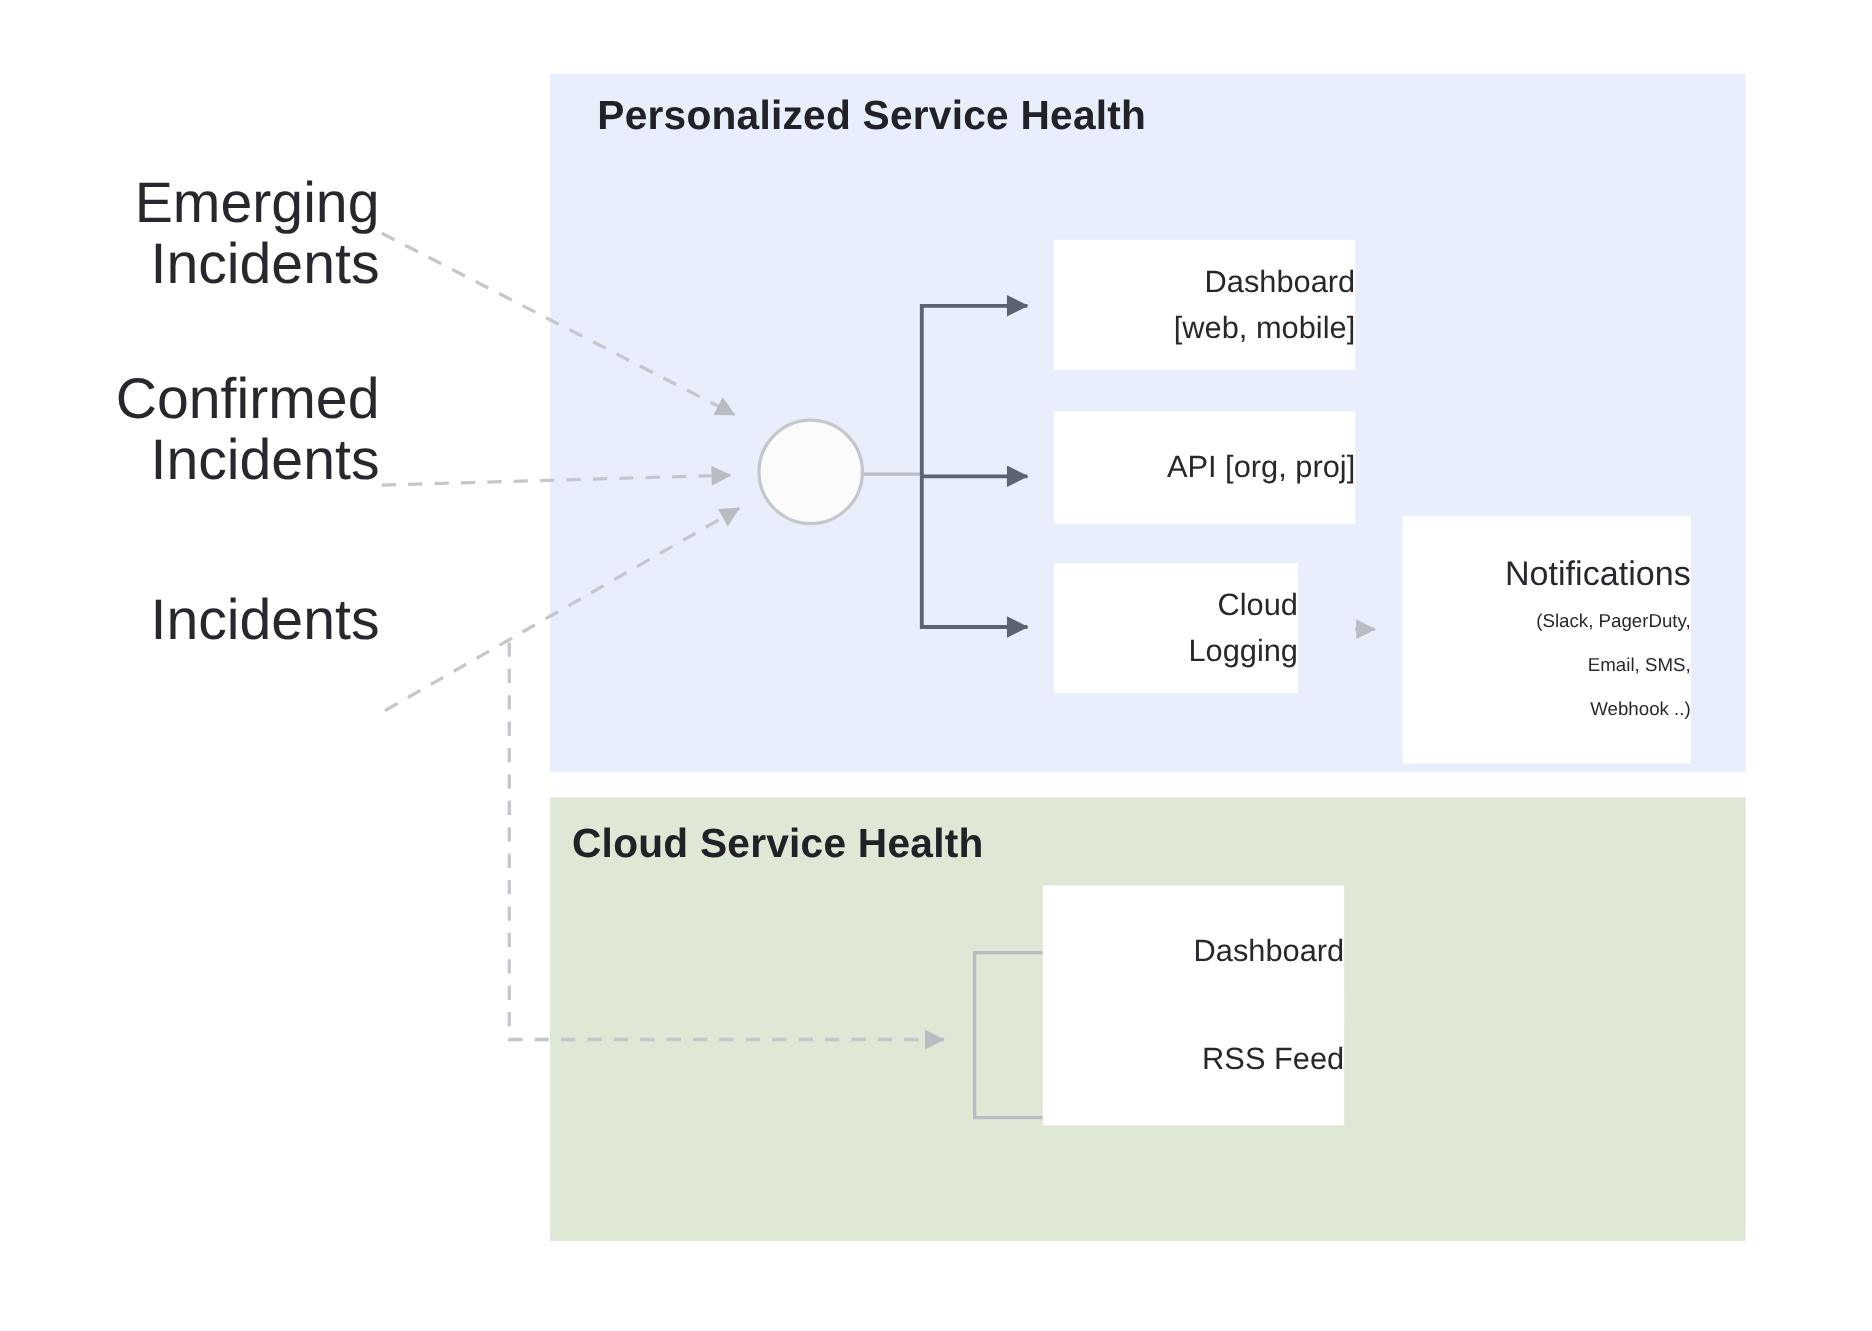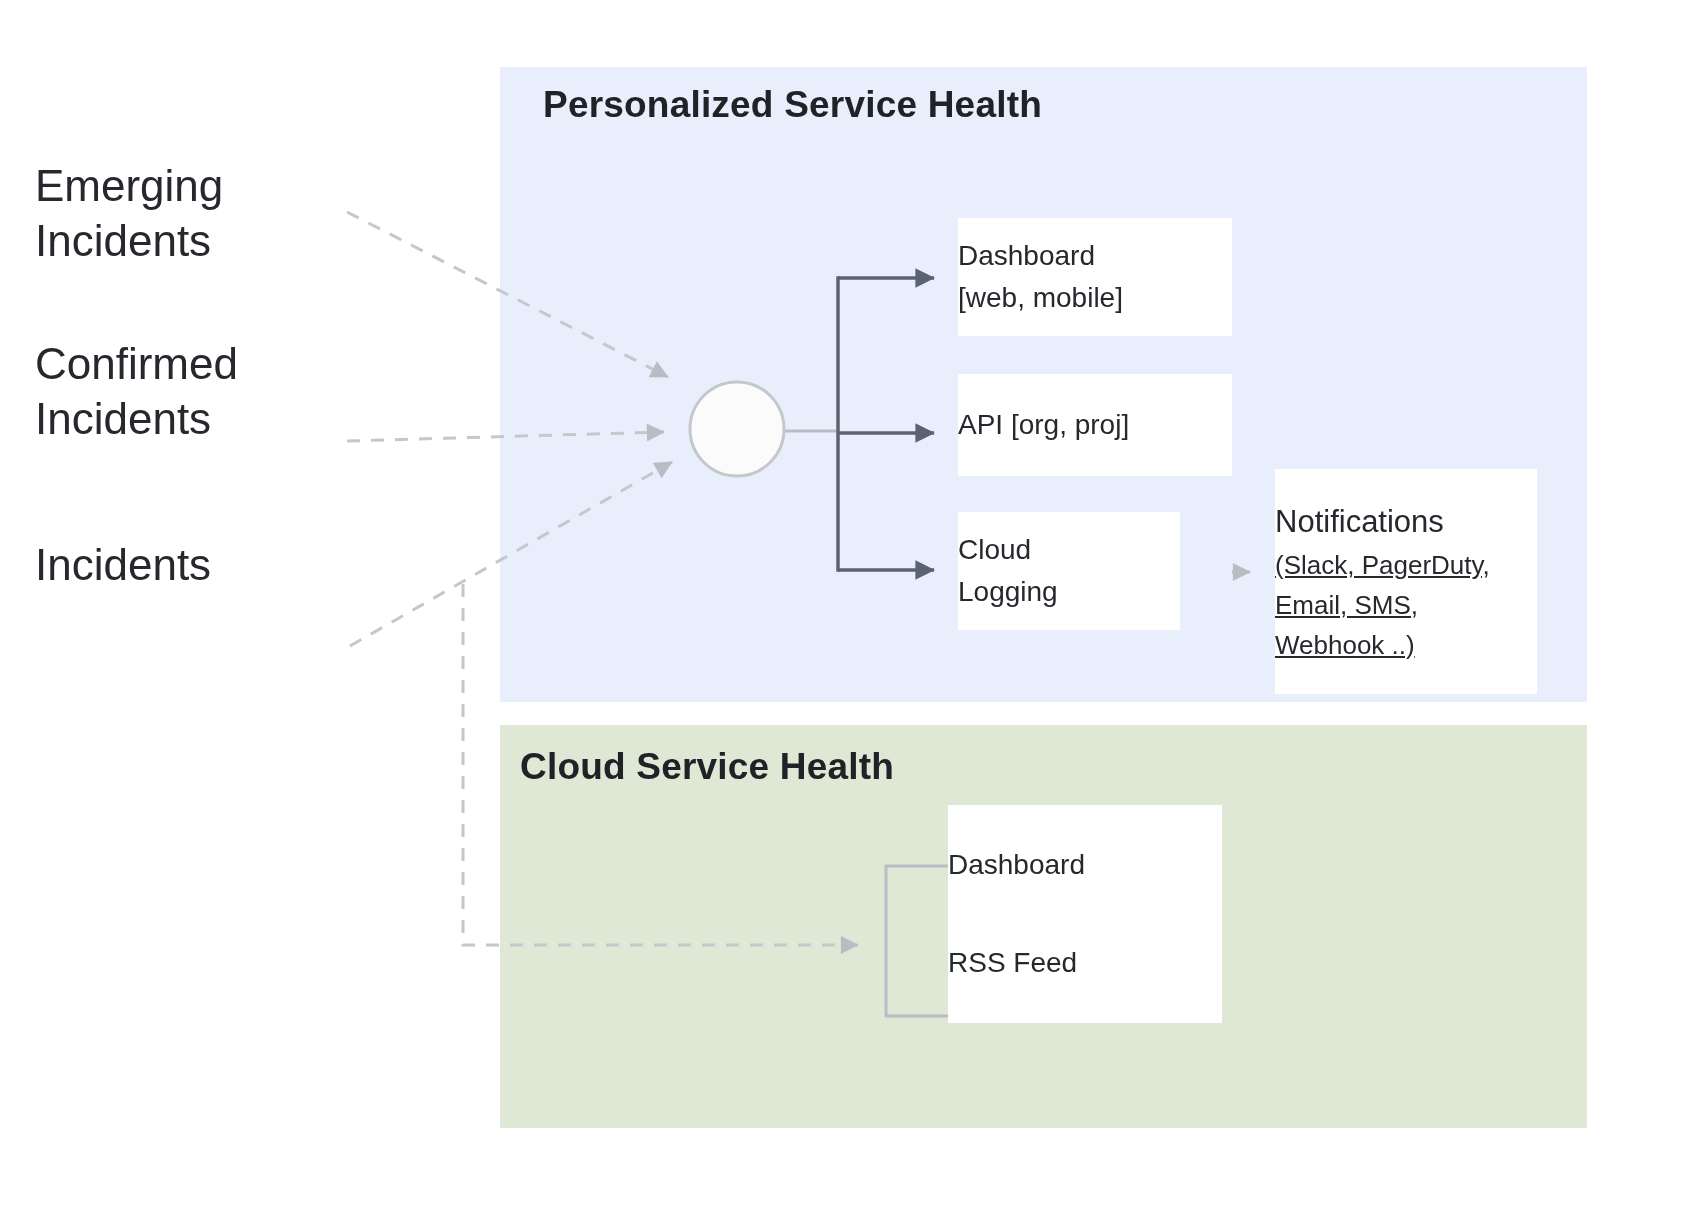--- a/index.html
+++ b/index.html
@@ -36,51 +36,50 @@
     font-size: 37px;
     font-weight: 700;
     color: #202227;
     letter-spacing: 0.2px;
     white-space: nowrap;
   }
   .source-label {
     position: absolute;
     left: 35px;
     width: 310px;
-    text-align: left;
-    font-size: 44px;
+    text-align: right;
+    font-size: 52px;
     line-height: 55px;
     color: #26282d;
   }
   .node {
     position: absolute;
     background: #ffffff;
     display: flex;
     flex-direction: column;
-    align-items: flex-start;
+    align-items: flex-end;
     justify-content: center;
     text-align: center;
     font-size: 28px;
     line-height: 42px;
     color: #26282d;
   }
   .node-dashboard-ps   { left: 958px;  top: 218px; width: 274px; height: 118px; }
   .node-api            { left: 958px;  top: 374px; width: 274px; height: 102px; }
   .node-cloud-logging  { left: 958px;  top: 512px; width: 222px; height: 118px; }
   .node-notifications  { left: 1275px; top: 469px; width: 262px; height: 225px; }
   .node-dashboard-csh  { left: 948px;  top: 805px; width: 274px; height: 120px; }
   .node-rss            { left: 948px;  top: 902px; width: 274px; height: 121px; }
   .notif-title {
     font-size: 31px;
     line-height: 46px;
   }
   .notif-detail {
-    font-size: 26px;
+    font-size: 17px;
     line-height: 40px;
-    text-decoration: underline;
   }
   svg.wires {
     position: absolute;
     left: 0;
     top: 0;
     width: 1702px;
     height: 1210px;
     pointer-events: none;
   }
 </style>

